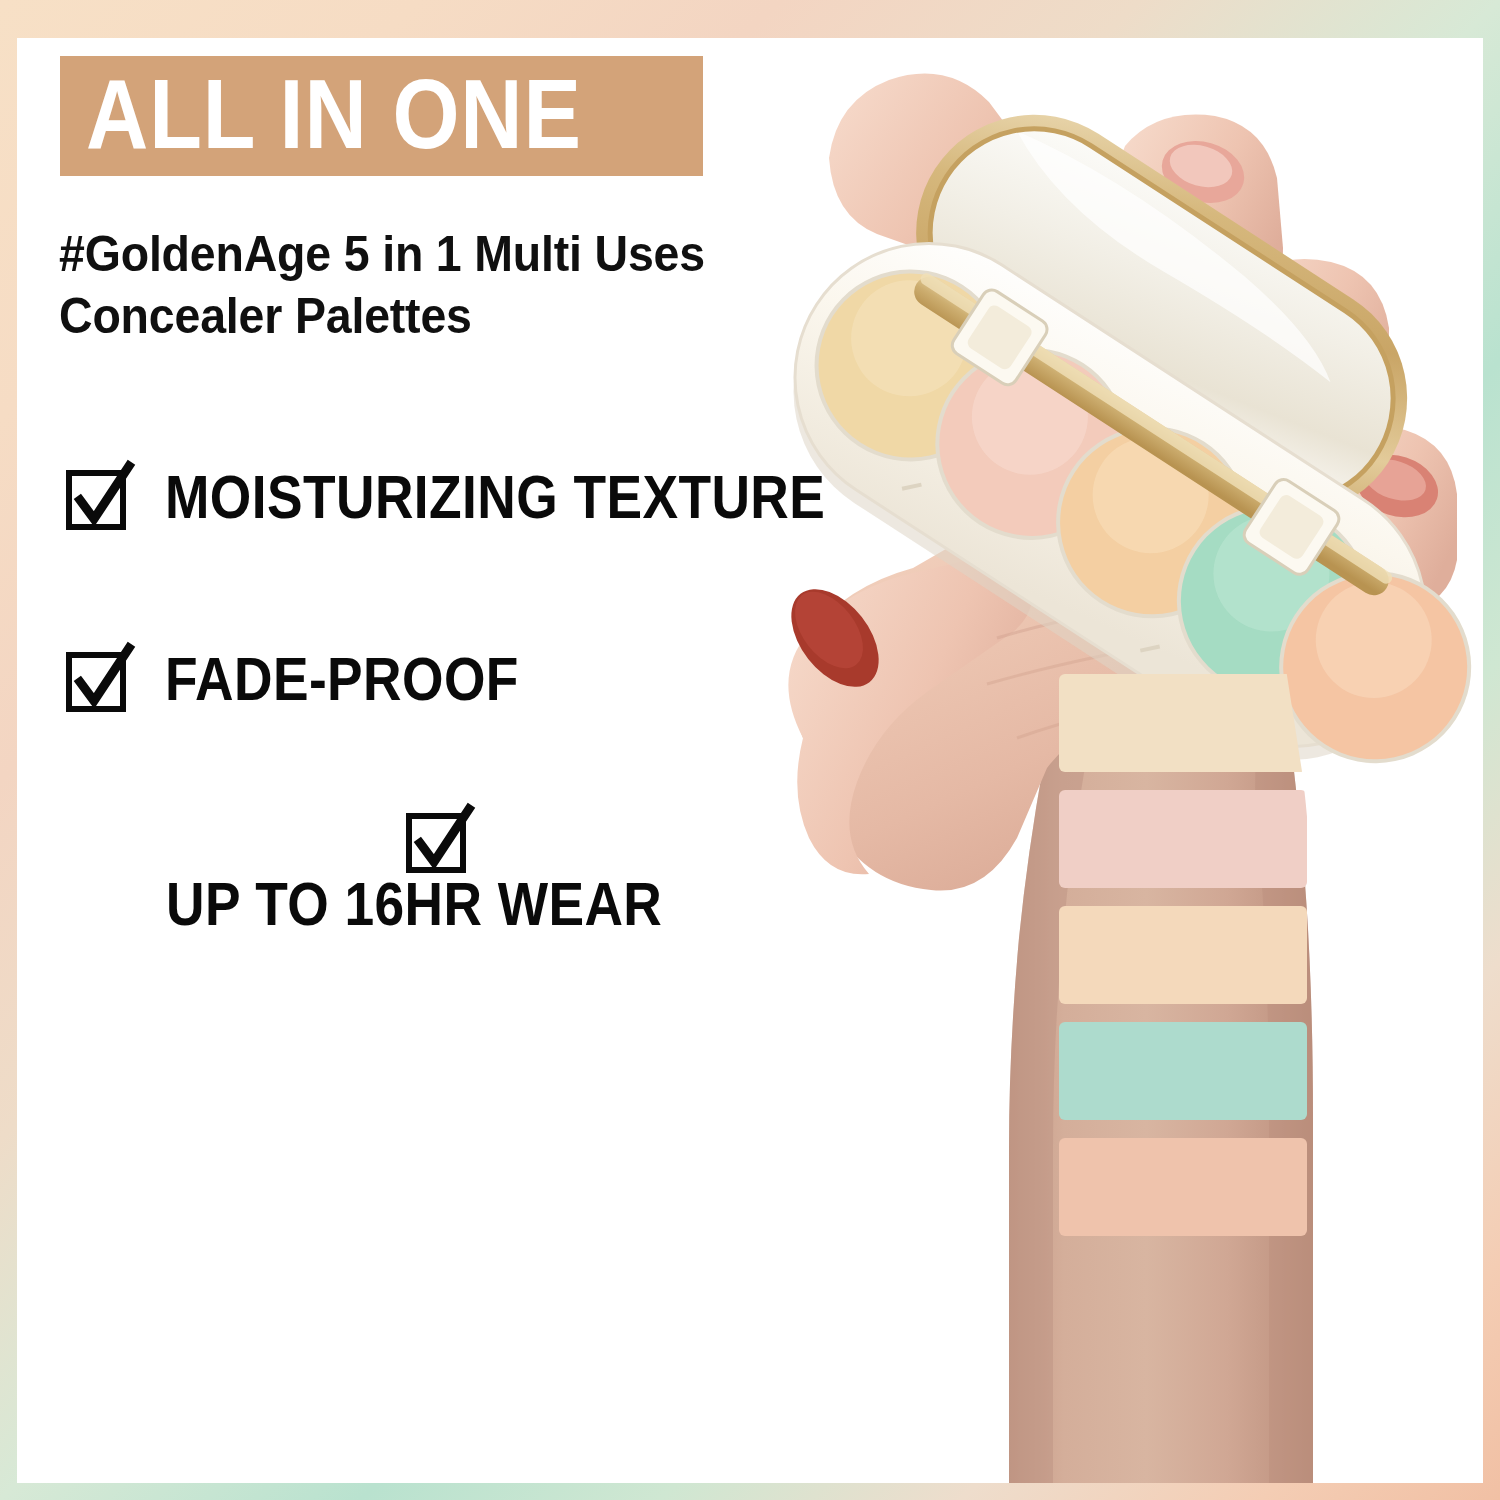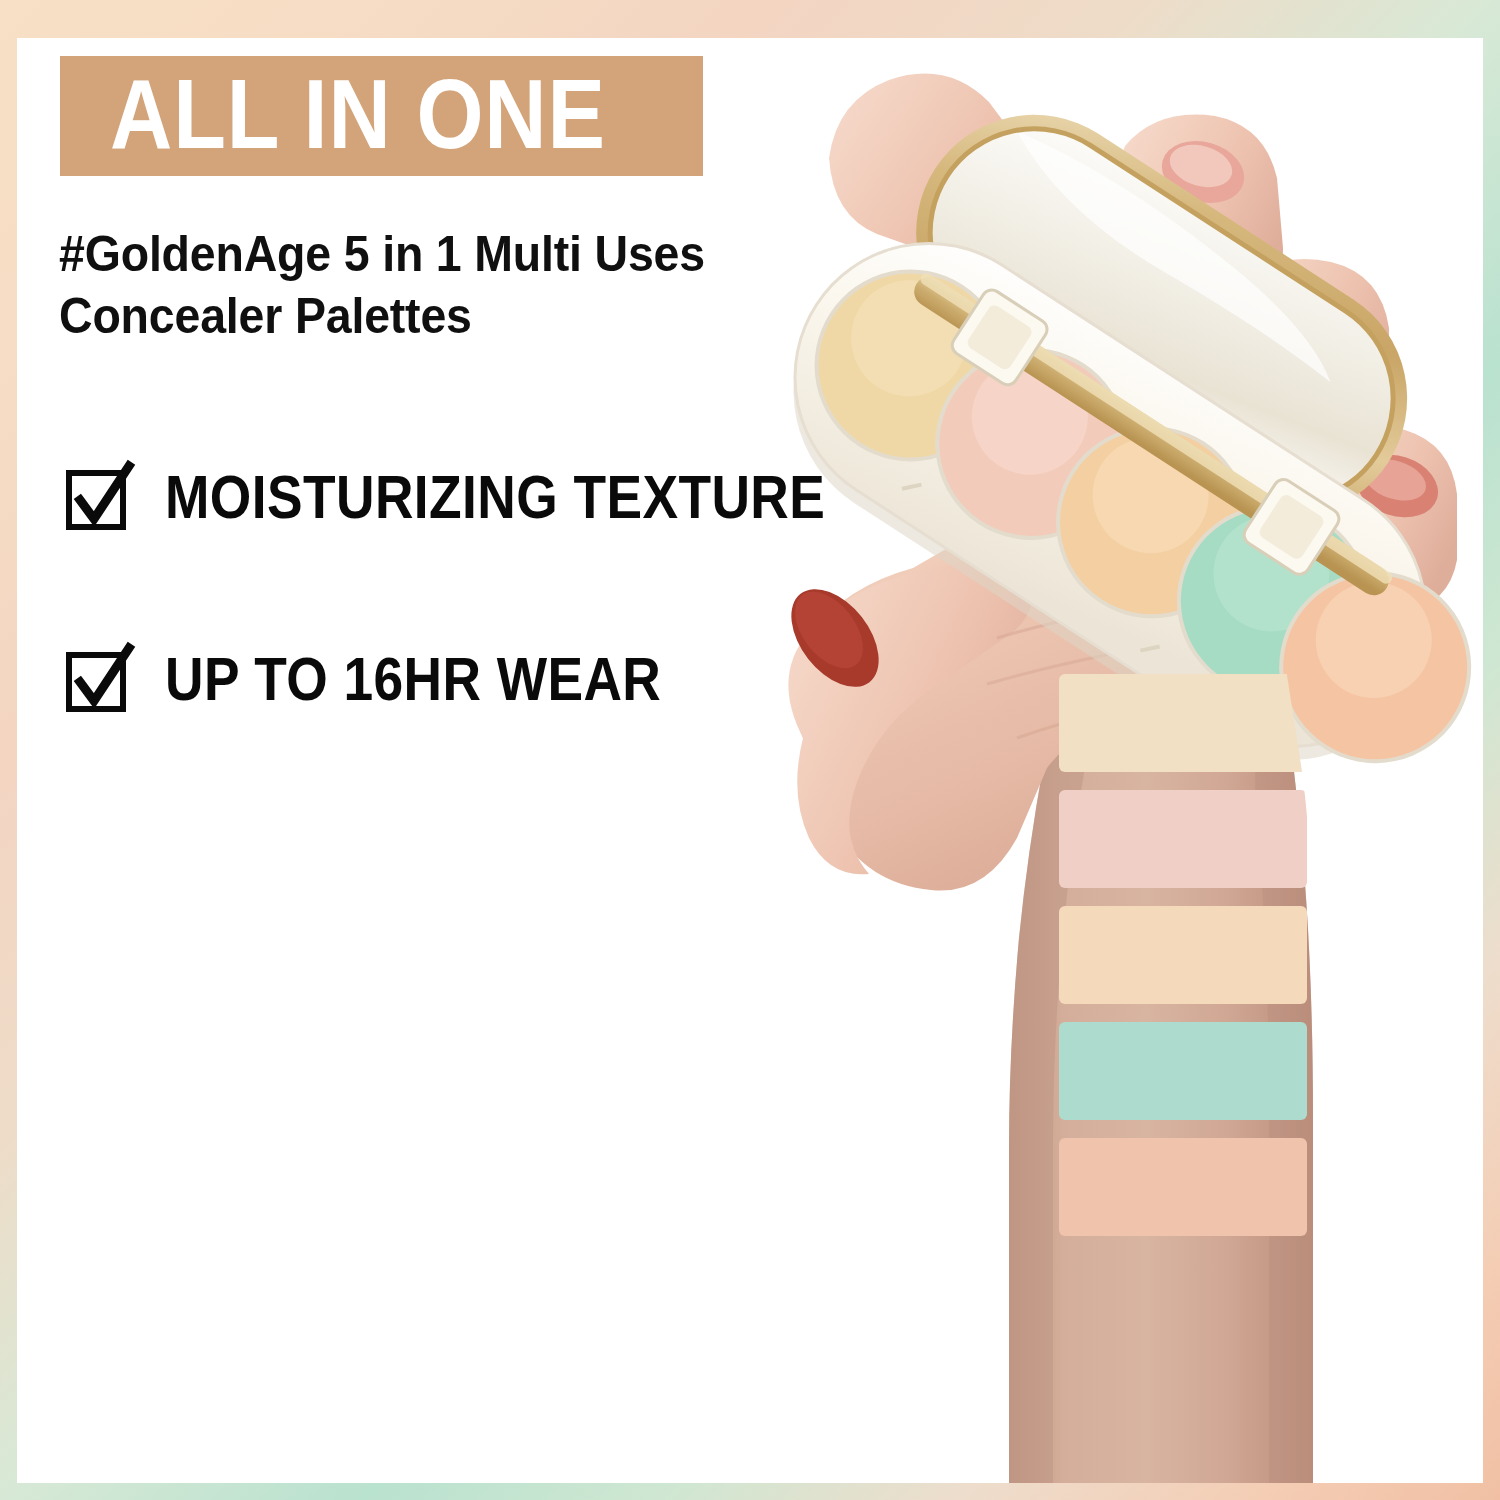--- a/index.html
+++ b/index.html
@@ -39,21 +39,21 @@
     position:absolute; left:0; top:0;
     width:820px; height:100%;
     z-index:30;
   }
 
   #badge {
     position:absolute;
     left:43px; top:18px;
     width:643px; height:120px;
     background:#d3a379;
-    display:flex; align-items:center;padding-left:24px;
+    display:flex; align-items:center;
   }
   #badge-text {
     font-family:"Liberation Sans", sans-serif;
     font-weight:bold;
     font-size:98px;
     line-height:1;
     color:#ffffff;
     letter-spacing:1px;
     transform:scaleX(0.88) translateY(-2px);
     transform-origin:left center;
@@ -80,21 +80,21 @@
     position:absolute;
     left:48px; top:405px;
     width:780px;
   }
   .feature {
     display:flex;
     align-items:center;
     height:108px;
     margin-bottom:74px;
   }
-  .feature:last-child { margin-bottom:0; }
+  .feature:last-child { margin-bottom:0;flex-direction:column; }
 
   .cbox {
     position:relative;
     width:66px; height:66px;
     flex:0 0 66px;
     margin-right:34px;
   }
   .cbox svg { display:block; overflow:visible; }
 
   .flabel {
@@ -354,20 +354,29 @@
         <div class="feature">
           <span class="cbox">
             <svg width="66" height="66" viewBox="0 0 66 66" xmlns="http://www.w3.org/2000/svg">
               <rect x="4" y="9" width="54" height="54" fill="none" stroke="#0a0a0a" stroke-width="6"></rect>
               <path d="M15 36 L29 55 L64 2" fill="none" stroke="#0a0a0a" stroke-width="9" stroke-linecap="square" stroke-linejoin="miter"></path>
             </svg>
           </span>
           <span class="flabel">MOISTURIZING TEXTURE</span>
         </div>
 
+        <div class="feature">
+          <span class="cbox">
+            <svg width="66" height="66" viewBox="0 0 66 66" xmlns="http://www.w3.org/2000/svg">
+              <rect x="4" y="9" width="54" height="54" fill="none" stroke="#0a0a0a" stroke-width="6"></rect>
+              <path d="M15 36 L29 55 L64 2" fill="none" stroke="#0a0a0a" stroke-width="9" stroke-linecap="square" stroke-linejoin="miter"></path>
+            </svg>
+          </span>
+          <span class="flabel">FADE-PROOF</span>
+        </div>
 
 
         <div class="feature">
           <span class="cbox">
             <svg width="66" height="66" viewBox="0 0 66 66" xmlns="http://www.w3.org/2000/svg">
               <rect x="4" y="9" width="54" height="54" fill="none" stroke="#0a0a0a" stroke-width="6"></rect>
               <path d="M15 36 L29 55 L64 2" fill="none" stroke="#0a0a0a" stroke-width="9" stroke-linecap="square" stroke-linejoin="miter"></path>
             </svg>
           </span>
           <span class="flabel">UP TO 16HR WEAR</span>

